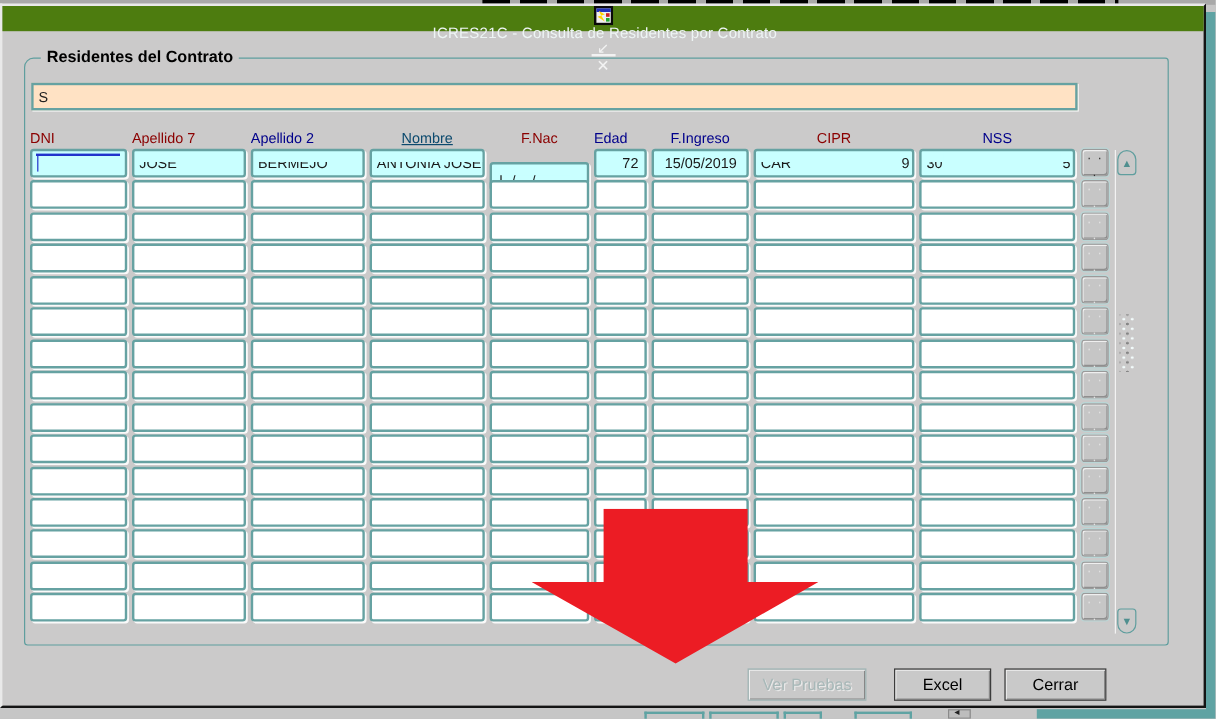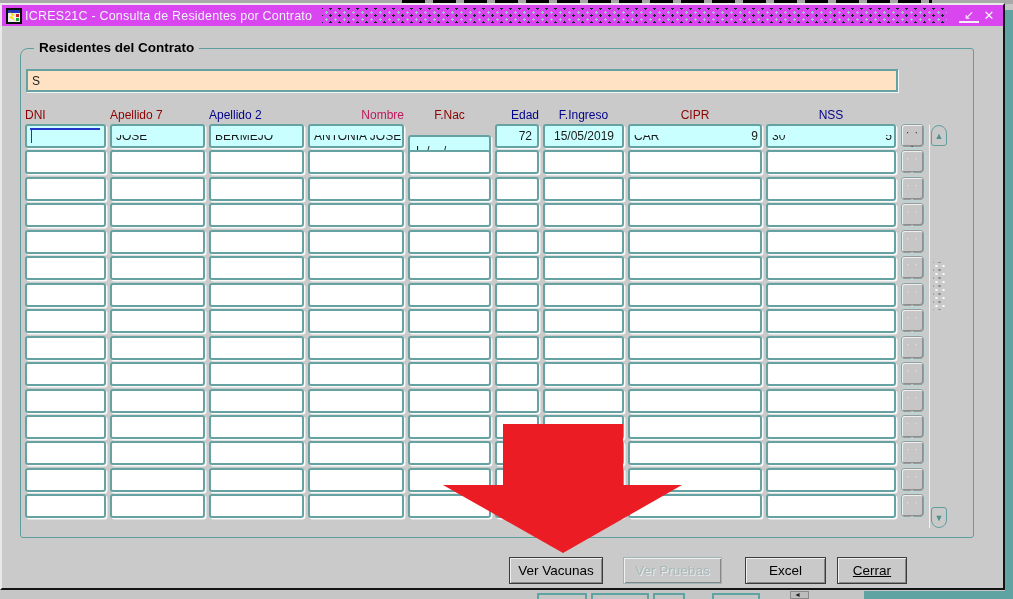--- a/index.html
+++ b/index.html
@@ -95,21 +95,21 @@
 <div id="stage">
 
   <div id="top-strip">
     <div class="frag"></div>
   </div>
 
   <div id="right-backdrop"></div>
 
   <div id="win">
 
-    <div id="titlebar" style="background: #d946ef;">
+    <div id="titlebar" style="background: #4d7c0f; flex-direction: column;">
       <svg id="app-icon" viewBox="0 0 16 16">
         <rect x="0" y="0" width="16" height="16" fill="#0a0a0a"></rect>
         <rect x="2" y="2" width="12" height="12" fill="#efefef"></rect>
         <rect x="2" y="2" width="12" height="3" fill="#2233bb"></rect>
         <rect x="10" y="6" width="3" height="3" fill="#cc2222"></rect>
         <rect x="10" y="10" width="3" height="3" fill="#22aa33"></rect>
         <polygon points="4,4 9,7 6,8 9,13 3,9 6,8" fill="#ffd500"></polygon>
       </svg>
       <span class="ttl">ICRES21C - Consulta de Residentes por Contrato</span>
       <div class="dither"></div>
@@ -120,23 +120,23 @@
     <div id="frame">
       <span id="frame-label">Residentes del Contrato</span>
     </div>
 
     <div id="search-field">S</div>
 
     <div id="headers">
         <div class="hdr" style="left: 23px; width: 81px; text-align: left; color: rgb(139, 0, 0);">DNI</div>
         <div class="hdr" style="left: 108px; width: 95px; text-align: left; color: rgb(139, 0, 0);">Apellido 7</div>
         <div class="hdr" style="left: 207px; width: 95px; text-align: left; color: rgb(0, 0, 139);">Apellido 2</div>
-        <div class="hdr" style="left: 306px; width: 96px; text-align: right; color: #be185d;">Nombre</div>
+        <div class="hdr" style="left: 306px; width: 96px; text-align: center; color: #0c4a6e; text-decoration: underline;">Nombre</div>
         <div class="hdr" style="left: 406px; width: 83px; text-align: center; color: rgb(139, 0, 0);">F.Nac</div>
-        <div class="hdr" style="left: 493px; width: 44px; text-align: right; color: rgb(0, 0, 139);">Edad</div>
+        <div class="hdr" style="left: 493px; width: 44px; text-align: left; color: rgb(0, 0, 139);">Edad</div>
         <div class="hdr" style="left: 541px; width: 81px; text-align: center; color: rgb(0, 0, 139);">F.Ingreso</div>
         <div class="hdr" style="left: 626px; width: 134px; text-align: center; color: rgb(139, 0, 0);">CIPR</div>
         <div class="hdr" style="left: 764px; width: 130px; text-align: center; color: rgb(0, 0, 139);">NSS</div>
       </div>
     <div id="grid">
         <div class="cell first" style="left: 23px; top: 119px; width: 81px;">
           <div class="focus-line"></div>
           <div class="caret"></div>
         </div>
         <div class="cell first" style="left: 108px; top: 119px; width: 95px;"><span class="cut">JOSE</span></div>
@@ -297,24 +297,23 @@
         <div class="dots-btn off" style="left: 899px; top: 463px;">· · ·</div>
         <div class="dots-btn off" style="left: 899px; top: 489px;">· · ·</div>
       </div>
 
     <div id="vscroll">
       <div class="sb-btn up">▲</div>
       <div id="sb-thumb"></div>
       <div class="sb-btn down">▼</div>
     </div>
 
-    <div class="btn" id="btn-0" style="left:507px;width:94px;">Ver Vacunas</div>
     <div class="btn disabled" id="btn-1" style="left:621px;width:99px;">Ver Pruebas</div>
     <div class="btn" id="btn-2" style="left:743px;width:81px;">Excel</div>
-    <div class="btn" id="btn-3" style="left:835px;width:70px;text-decoration:underline;">Cerrar</div>
+    <div class="btn" id="btn-3" style="left:835px;width:85px;">Cerrar</div>
   </div>
 
   <svg id="arrow" viewBox="0 0 239 130">
     <polygon id="arrow-shape" points="60,0 180,0 180,61 239,61 120,129 0,61 60,61" fill="#ec1c24"></polygon>
   </svg>
 
   <div class="bg-frag" style="left:537px;width:50px;"></div>
   <div class="bg-frag" style="left:591px;width:58px;"></div>
   <div class="bg-frag" style="left:653px;width:32px;"></div>
   <div class="bg-frag" style="left:712px;width:48px;"></div>

